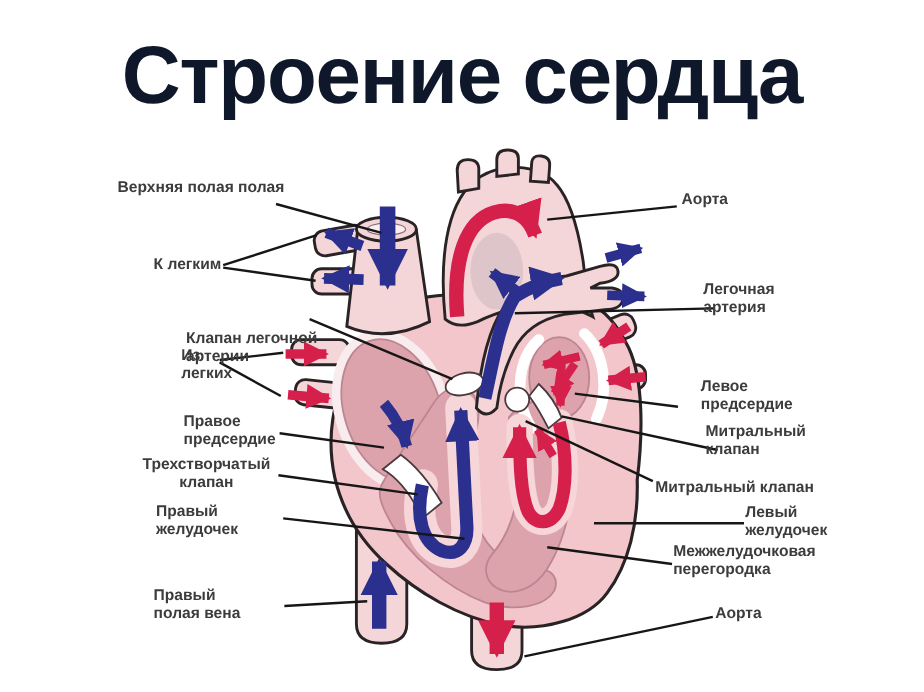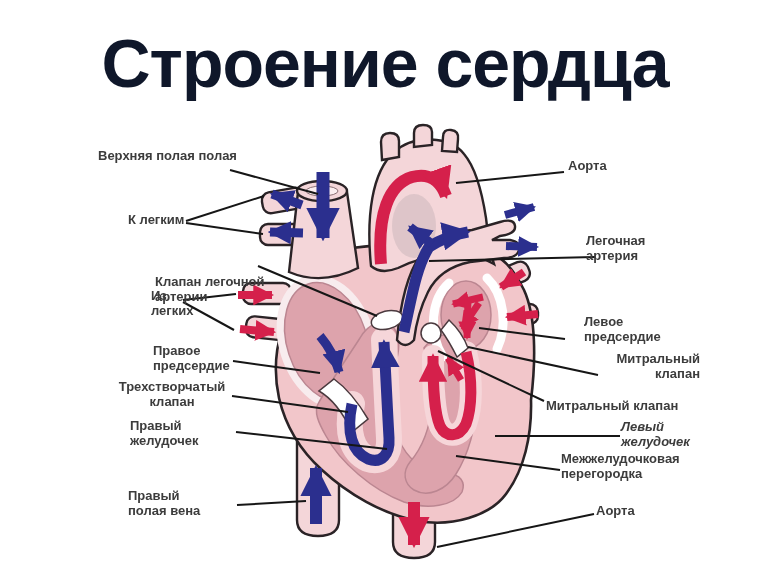--- a/index.html
+++ b/index.html
@@ -175,23 +175,23 @@
     <div class="lbl" style="left:130px;top:418px;width:90px;">Правый
 желудочек</div>
     <div class="lbl" style="left:128px;top:488px;width:105px;">Правый
 полая вена</div>
 
     <div class="lbl nowrap" style="left:568px;top:158px;">Аорта</div>
     <div class="lbl" style="left:586px;top:233px;width:90px;">Легочная
 артерия</div>
     <div class="lbl" style="left:568px;top:314px;width:95px;margin-left:16px;">Левое
 предсердие</div>
-    <div class="lbl" style="left:600px;top:351px;width:100px;text-align:right;">Митральный
+    <div class="lbl" style="left:588px;top:351px;width:100px;">Митральный
 клапан</div>
     <div class="lbl nowrap" style="left:546px;top:398px;">Митральный клапан</div>
-    <div class="lbl" style="left:621px;top:419px;width:90px;font-style:italic;">Левый
+    <div class="lbl" style="left:621px;top:419px;width:90px;">Левый
 желудочек</div>
     <div class="lbl" style="left:561px;top:451px;width:140px;">Межжелудочковая
 перегородка</div>
     <div class="lbl nowrap" style="left:596px;top:503px;">Аорта</div>
   </div>
 
 </div>
 
 </body></html>

